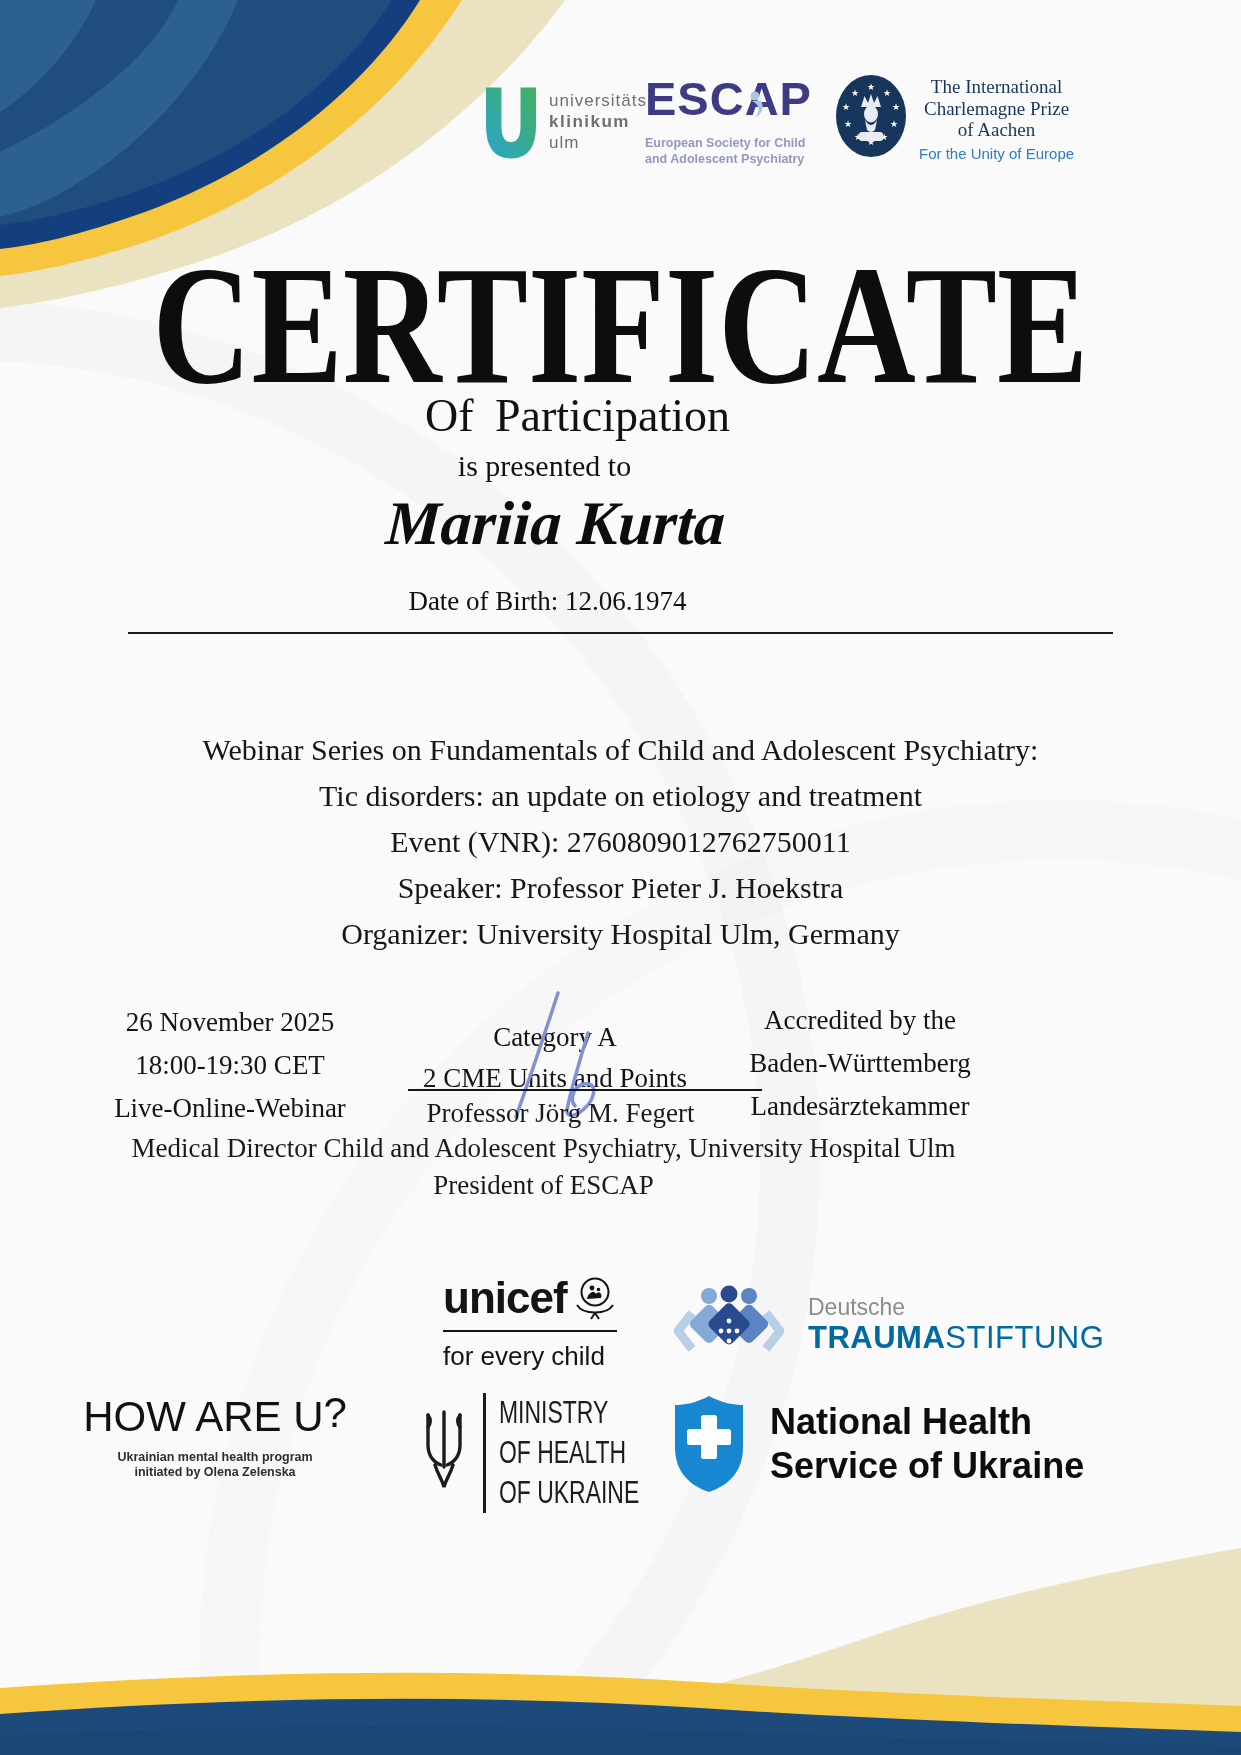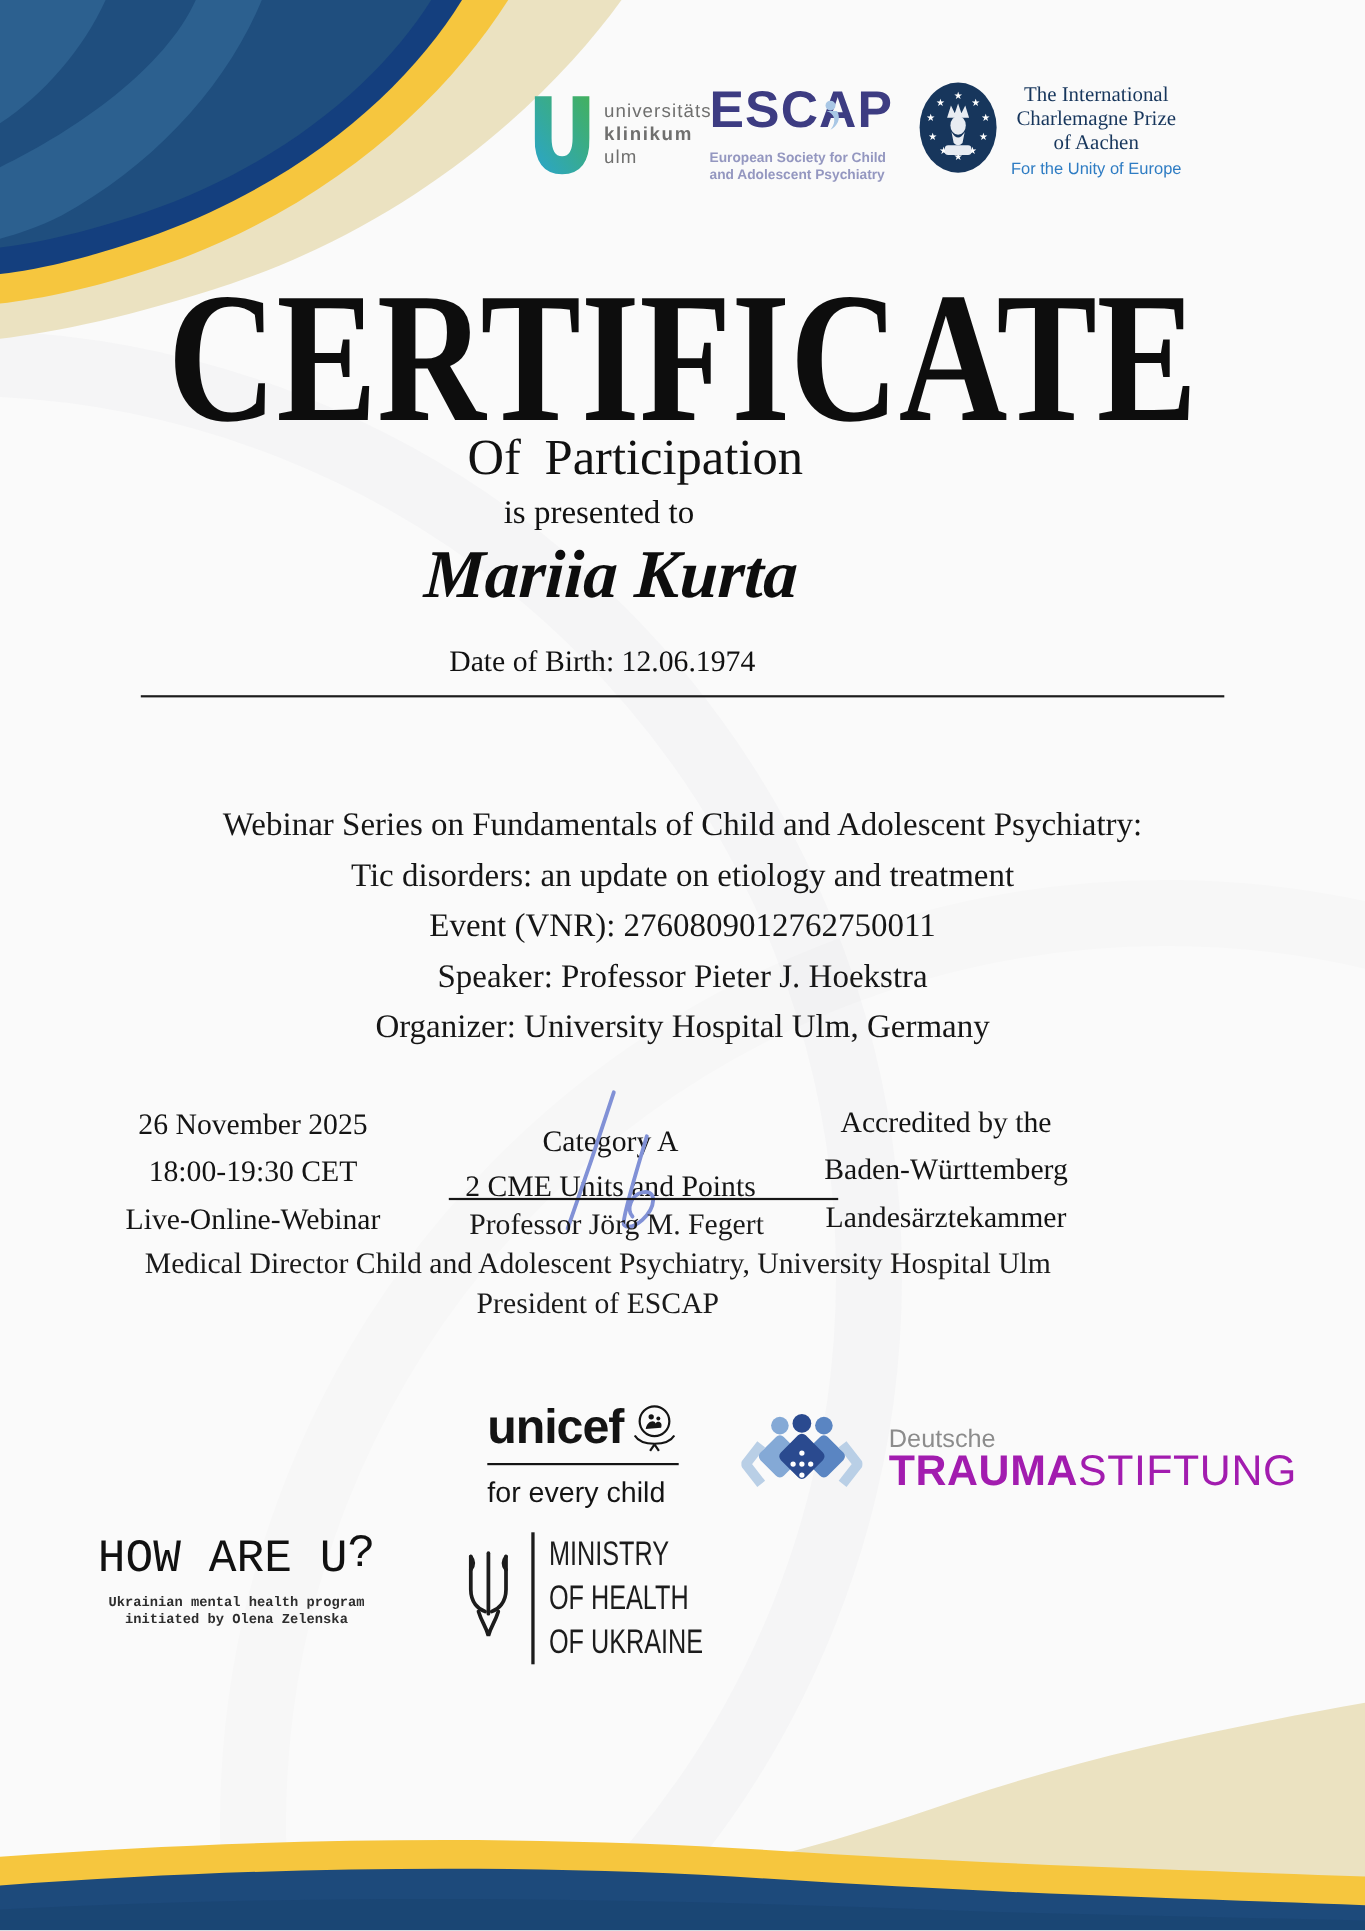--- a/index.html
+++ b/index.html
@@ -56,23 +56,23 @@
   .coord{left:45px;top:1277px;font-family:"Liberation Sans",sans-serif;}
   .coord-main{font-size:31px;line-height:37px;color:#8f8f8f;}
   .coord-sub{font-size:15px;font-weight:bold;color:#424242;margin-top:7px;}
   .unicef{left:443px;top:1275px;width:178px;font-family:"Liberation Sans",sans-serif;color:#141414;}
   .unicef-row{display:flex;align-items:flex-start;gap:4px;}
   .unicef-word{font-size:44px;font-weight:bold;letter-spacing:-1px;line-height:46px;}
   .unicef-rule{width:174px;height:2px;background:#141414;margin-top:7px;}
   .unicef-tag{font-size:26px;margin-top:9px;}
   .trauma{left:674px;top:1283px;display:flex;gap:24px;align-items:center;font-family:"Liberation Sans",sans-serif;justify-content:space-between;}
   .trauma-l1{font-size:23px;color:#8c8c8c;line-height:26px;}
-  .trauma-l2{font-size:39px;color:#a21caf;letter-spacing:0.5px;line-height:36px;}
+  .trauma-l2{font-size:31px;color:#0369a1;letter-spacing:0.5px;line-height:36px;}
   .trauma-l2 .bold{font-weight:bold;}
-  .howru{left:70px;top:1393px;width:290px;text-align:center;font-family:Liberation Mono, monospace;color:#111;}
+  .howru{left:70px;top:1393px;width:290px;text-align:center;font-family:Liberation Sans, sans-serif;color:#111;}
   .howru-name{font-size:42px;letter-spacing:0px;white-space:nowrap;}
   .howru-sub{font-size:12.5px;line-height:15px;color:#2e2e2e;margin-top:9px;font-weight:bold;}
   .ministry{left:418px;top:1393px;display:flex;gap:13px;align-items:center;}
   .ministry-bar{width:3px;height:120px;background:#1c1c1c;}
   .ministry-text{font-family:"Liberation Sans",sans-serif;font-size:31px;line-height:40px;
                  color:#1c1c1c;transform:scaleX(0.74);transform-origin:left center;white-space:nowrap;}
   .nhs{left:672px;top:1393px;display:flex;gap:24px;align-items:center;}
   .nhs-text{font-family:"Liberation Sans",sans-serif;font-weight:bold;font-size:36px;
             line-height:44px;color:#0d0d0d;white-space:nowrap;}
 </style>
@@ -264,14 +264,25 @@
       </g>
     </svg>
     <div class="ministry-bar"></div>
     <div class="ministry-text">
       <div>MINISTRY</div>
       <div>OF HEALTH</div>
       <div>OF UKRAINE</div>
     </div>
   </div>
 
+  <div class="abs nhs">
+    <svg width="74" height="102" viewBox="0 0 74 102">
+      <path d="M37 3 C50 10 62 12 71 12 L71 54 C71 80 55 93 37 99 C19 93 3 80 3 54 L3 12 C12 12 24 10 37 3 Z" fill="#1787d2"></path>
+      <rect x="29" y="22" width="16" height="44" rx="2.5" fill="#ffffff"></rect>
+      <rect x="15" y="36" width="44" height="16" rx="2.5" fill="#ffffff"></rect>
+    </svg>
+    <div class="nhs-text">
+      <div>National Health</div>
+      <div>Service of Ukraine</div>
+    </div>
+  </div>
 
 </div>
 
 </body></html>

